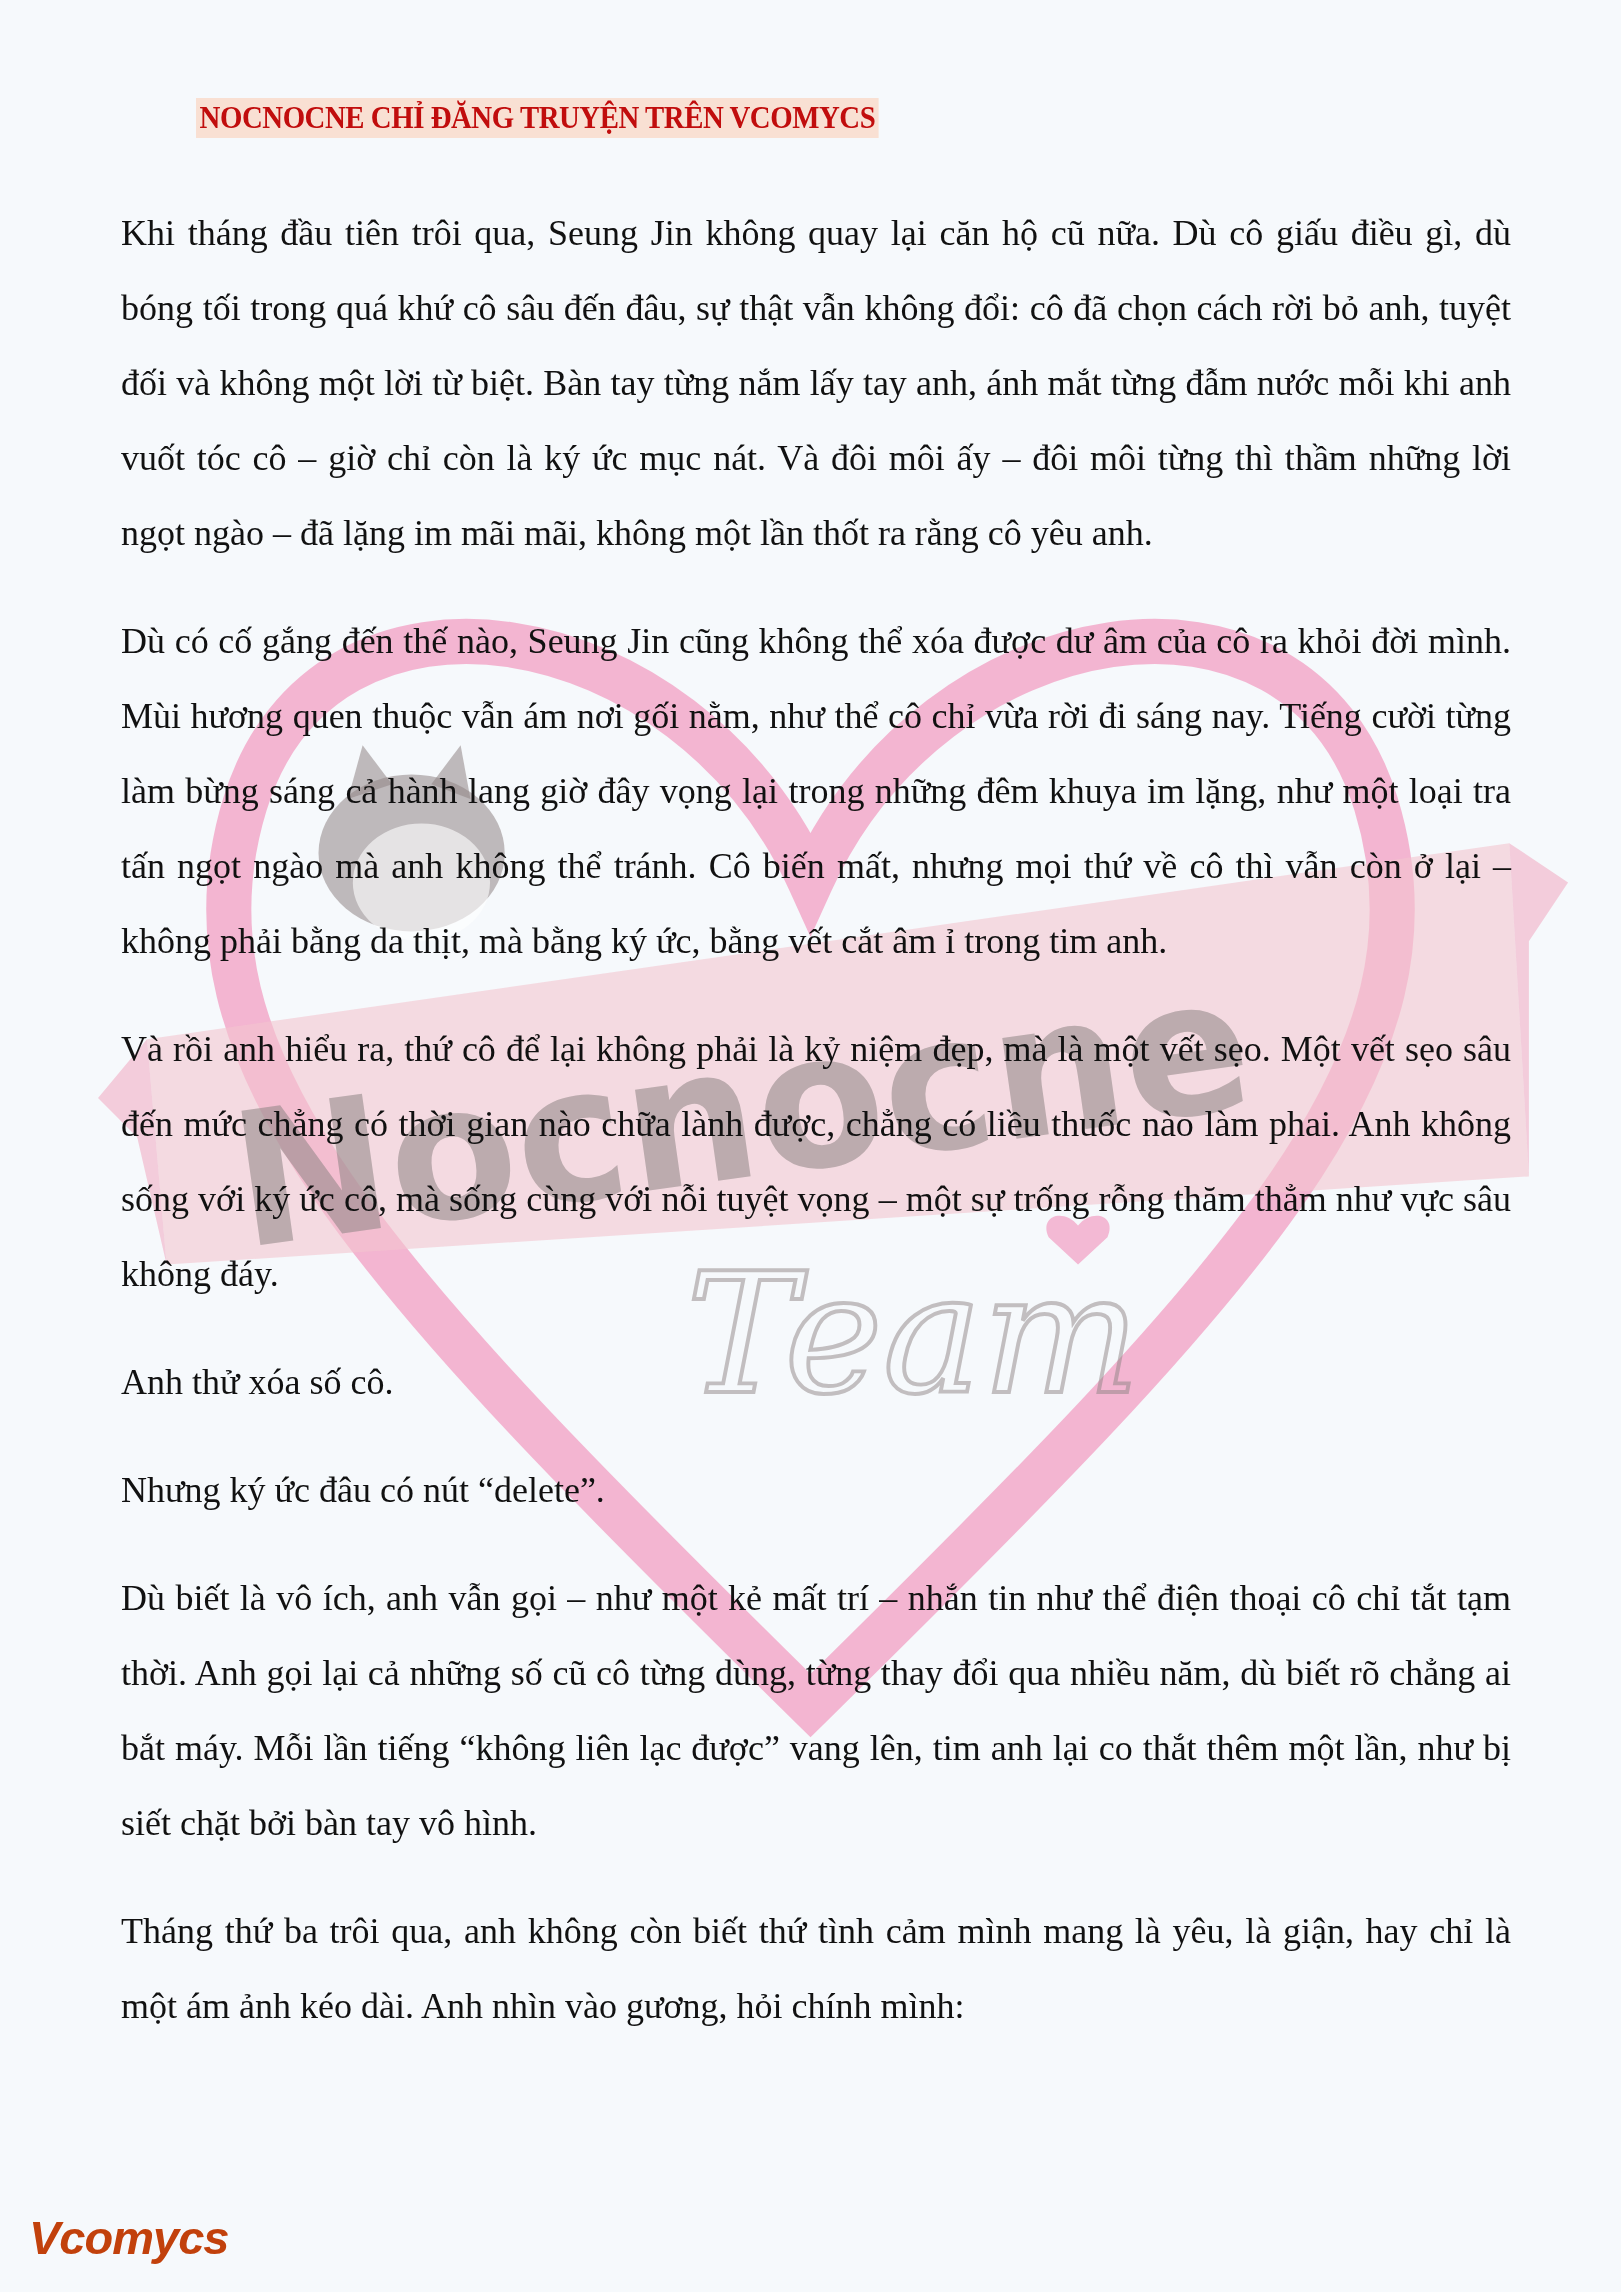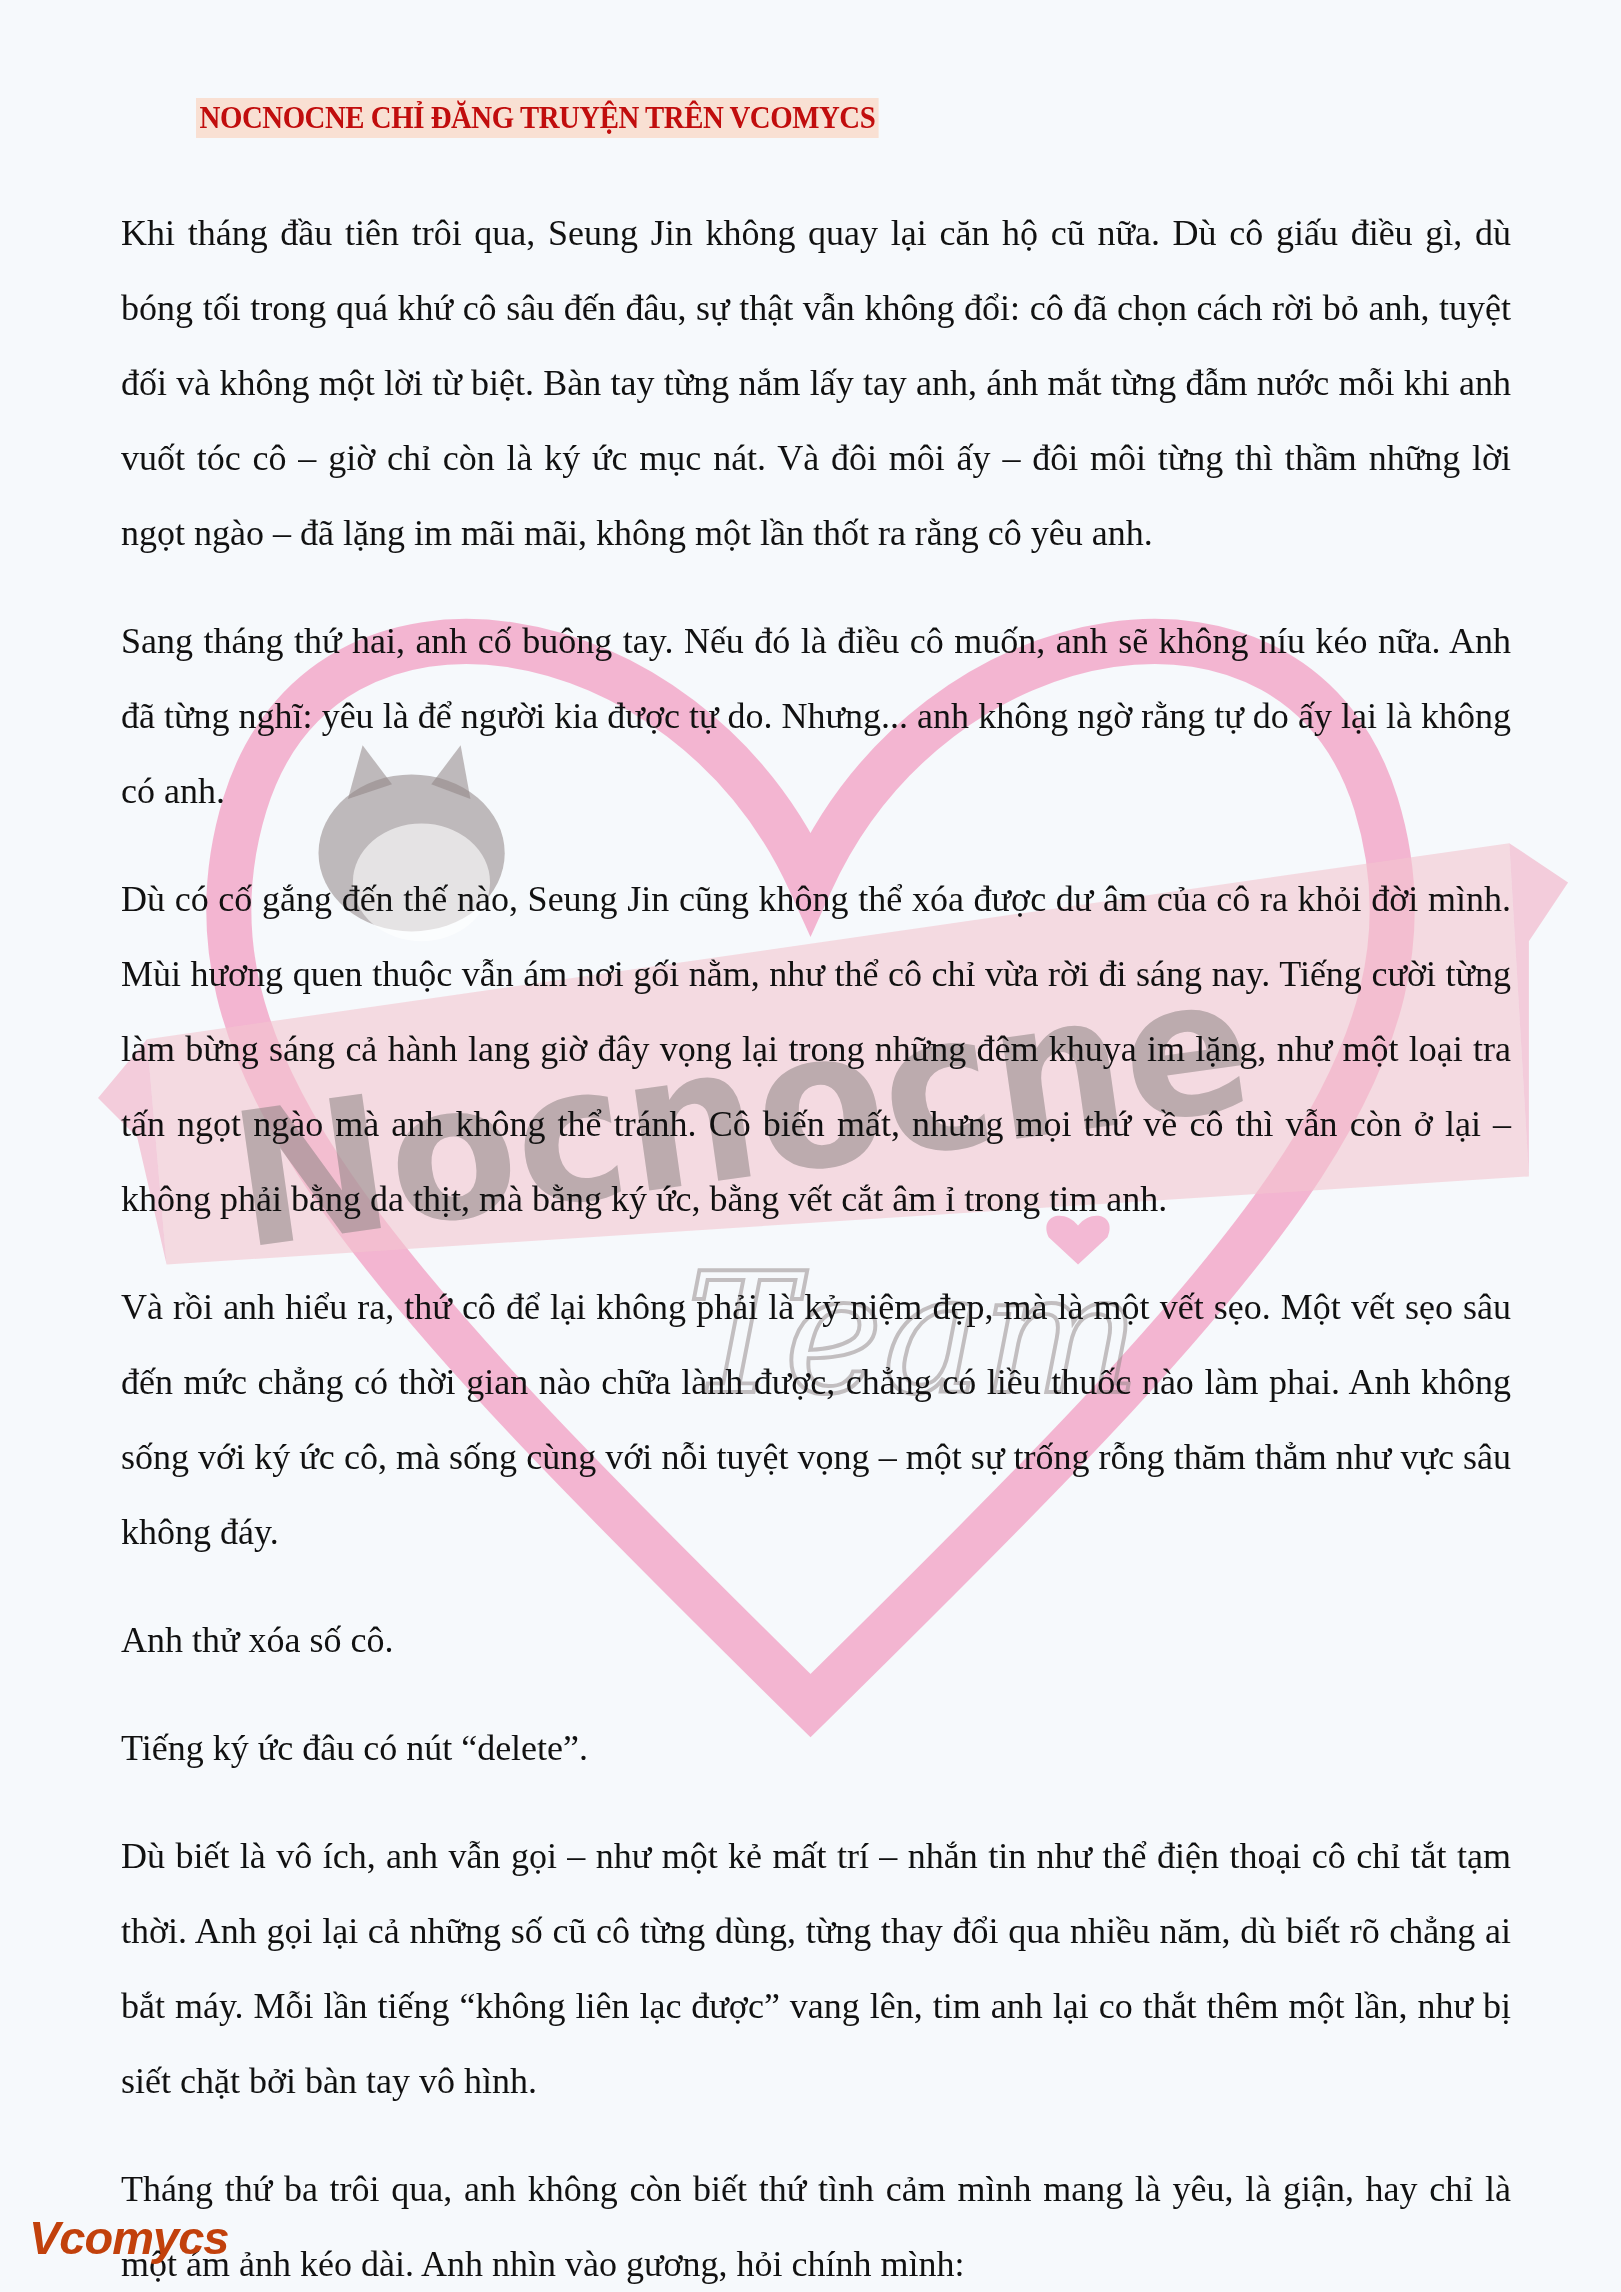--- a/index.html
+++ b/index.html
@@ -65,25 +65,24 @@
 
   <path d="M1100 1250 C 1085 1232, 1060 1240, 1070 1262 L 1100 1290 L 1130 1262 C 1140 1240, 1115 1232, 1100 1250 Z" fill="#f2a9c9" opacity="0.8"></path>
 </svg>
 
 <div class="header-banner">
   <span>NOCNOCNE CHỈ ĐĂNG TRUYỆN TRÊN VCOMYCS</span>
 </div>
 
 <div class="content">
   <p class="para">Khi tháng đầu tiên trôi qua, Seung Jin không quay lại căn hộ cũ nữa. Dù cô giấu điều gì, dù bóng tối trong quá khứ cô sâu đến đâu, sự thật vẫn không đổi: cô đã chọn cách rời bỏ anh, tuyệt đối và không một lời từ biệt. Bàn tay từng nắm lấy tay anh, ánh mắt từng đẫm nước mỗi khi anh vuốt tóc cô – giờ chỉ còn là ký ức mục nát. Và đôi môi ấy – đôi môi từng thì thầm những lời ngọt ngào – đã lặng im mãi mãi, không một lần thốt ra rằng cô yêu anh.</p>
-  <p class="para">Sang tháng thứ hai, anh cố buông tay. Nếu đó là điều cô muốn, anh sẽ không níu kéo nữa. Anh đã từng nghĩ: yêu là để người kia được tự do. Nhưng... anh không ngờ rằng tự do ấy lại là không có anh.</p>
   <p class="para">Dù có cố gắng đến thế nào, Seung Jin cũng không thể xóa được dư âm của cô ra khỏi đời mình. Mùi hương quen thuộc vẫn ám nơi gối nằm, như thể cô chỉ vừa rời đi sáng nay. Tiếng cười từng làm bừng sáng cả hành lang giờ đây vọng lại trong những đêm khuya im lặng, như một loại tra tấn ngọt ngào mà anh không thể tránh. Cô biến mất, nhưng mọi thứ về cô thì vẫn còn ở lại – không phải bằng da thịt, mà bằng ký ức, bằng vết cắt âm ỉ trong tim anh.</p>
   <p class="para">Và rồi anh hiểu ra, thứ cô để lại không phải là kỷ niệm đẹp, mà là một vết sẹo. Một vết sẹo sâu đến mức chẳng có thời gian nào chữa lành được, chẳng có liều thuốc nào làm phai. Anh không sống với ký ức cô, mà sống cùng với nỗi tuyệt vọng – một sự trống rỗng thăm thẳm như vực sâu không đáy.</p>
   <p class="para">Anh thử xóa số cô.</p>
-  <p class="para">Tiếng ký ức đâu có nút “delete”.</p>
+  <p class="para">Nhưng ký ức đâu có nút “delete”.</p>
   <p class="para">Dù biết là vô ích, anh vẫn gọi – như một kẻ mất trí – nhắn tin như thể điện thoại cô chỉ tắt tạm thời. Anh gọi lại cả những số cũ cô từng dùng, từng thay đổi qua nhiều năm, dù biết rõ chẳng ai bắt máy. Mỗi lần tiếng “không liên lạc được” vang lên, tim anh lại co thắt thêm một lần, như bị siết chặt bởi bàn tay vô hình.</p>
   <p class="para">Tháng thứ ba trôi qua, anh không còn biết thứ tình cảm mình mang là yêu, là giận, hay chỉ là một ám ảnh kéo dài. Anh nhìn vào gương, hỏi chính mình:</p>
 </div>
 
 <div class="footer-logo">
   <span>Vcomycs</span>
 </div>
 
 
 </body></html>

